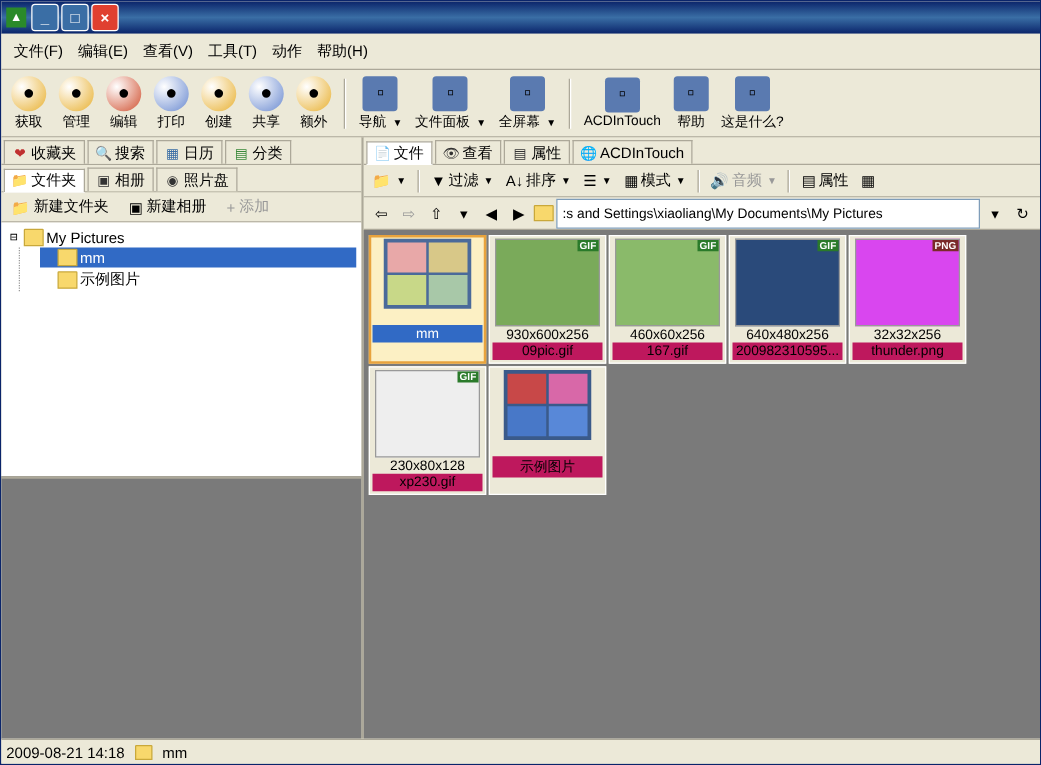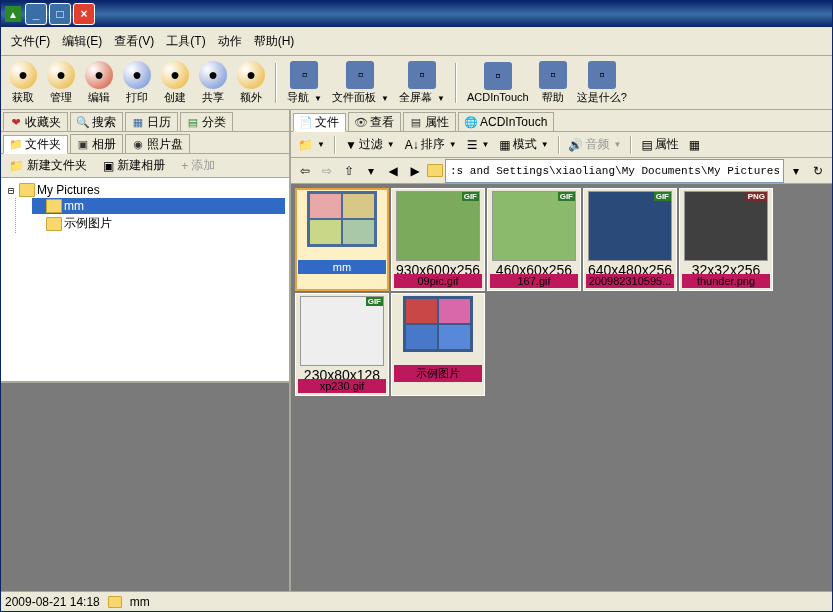--- a/index.html
+++ b/index.html
@@ -36,27 +36,27 @@
 .tree-children{padding-left:16px;border-left:1px dotted #999;margin-left:10px}
 .left-bottom{height:210px;background:#7a7a7a;border-top:2px solid #aca899}
 .right-panel{flex:1;display:flex;flex-direction:column;min-width:0}
 .rtabs{display:flex;background:#ece9d8;padding:2px 2px 0 2px;border-bottom:1px solid #aca899;height:22px}
 .rtoolbar{background:#ece9d8;height:26px;border-bottom:1px solid #aca899;display:flex;align-items:center;padding:0 4px;gap:4px}
 .rtool{display:flex;align-items:center;gap:2px;padding:2px 3px;cursor:pointer;font-size:11px}
 .rtool.disabled{color:#999}
 .rsep{width:2px;height:18px;border-left:1px solid #aca899;border-right:1px solid #fff;margin:0 2px}
 .navbar{background:#ece9d8;height:26px;border-bottom:1px solid #aca899;display:flex;align-items:center;padding:0 4px;gap:2px}
 .nav-btn{width:20px;height:20px;display:flex;align-items:center;justify-content:center;cursor:pointer;font-size:12px}
-.path-input{flex:1;height:24px;border:1px solid #7f9db9;background:#fff;padding:0 4px;font-family:Liberation Mono, monospace;font-size:11px}
+.path-input{flex:1;height:24px;border:1px solid #7f9db9;background:#fff;padding:0 4px;font-family:Liberation Sans, sans-serif;font-size:11px}
 .thumbs{flex:1;background:#7a7a7a;overflow:auto;padding:4px;display:flex;flex-wrap:wrap;align-content:flex-start;gap:2px}
 .thumb{width:94px;background:#ece9d8;border:1px solid #fff;display:flex;flex-direction:column;align-items:center;padding:2px;cursor:pointer;position:relative}
 .thumb.sel{background:#fcf0c4;border:2px solid #e8a33d;padding:1px}
 .thumb .img{width:84px;height:70px;background:#fff;border:1px solid #999;display:flex;align-items:center;justify-content:center;overflow:hidden;position:relative;font-size:10px}
 .thumb .fmt{position:absolute;top:0;right:0;font-size:8px;padding:0 2px;color:#fff;font-weight:bold}
-.thumb .dim{font-size:14px;text-align:left;margin-top:1px;height:12px}
+.thumb .dim{font-size:11px;text-align:left;margin-top:1px;height:12px}
 .thumb .name{font-size:11px;text-align:center;width:100%;overflow:hidden;text-overflow:ellipsis;white-space:nowrap;background:#be185d;padding:1px 0}
 .thumb.sel .name{background:#316ac5;color:#fff}
 .statusbar{height:20px;background:#ece9d8;border-top:1px solid #aca899;display:flex;align-items:center;padding:0 4px;font-size:11px;gap:8px}
 .folder-ico{background:#f8d86c;border:1px solid #c9a83a;border-radius:1px 1px 0 0}
 .grid-thumb{display:grid;grid-template-columns:1fr 1fr;grid-template-rows:1fr 1fr;gap:2px;width:70px;height:56px;padding:3px;background:#4a6a9a}
 .grid-thumb div{background:#ddd}
 </style>
 </head>
 <body>
 
@@ -301,21 +301,21 @@
           <div class="name">167.gif</div>
         </div>
         <div class="thumb">
           <div class="img" style="background:#2a4a7a">
             <span class="fmt" style="background:#2a7a2a">GIF</span>
           </div>
           <div class="dim">640x480x256</div>
           <div class="name">200982310595...</div>
         </div>
         <div class="thumb">
-          <div class="img" style="background:#404040">
+          <div class="img" style="background:#d946ef">
             <span class="fmt" style="background:#7a2a2a">PNG</span>
           </div>
           <div class="dim">32x32x256</div>
           <div class="name">thunder.png</div>
         </div>
         <div class="thumb">
           <div class="img" style="background:#eee">
             <span class="fmt" style="background:#2a7a2a">GIF</span>
           </div>
           <div class="dim">230x80x128</div>

